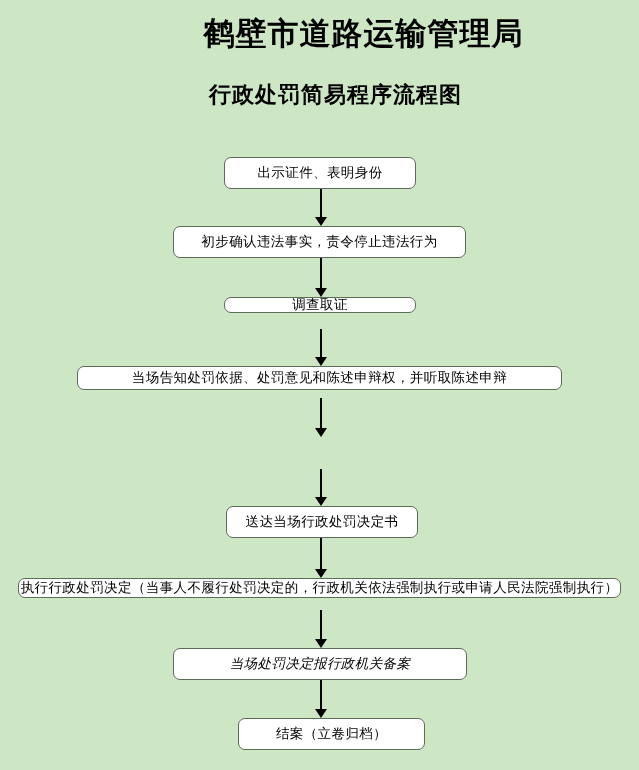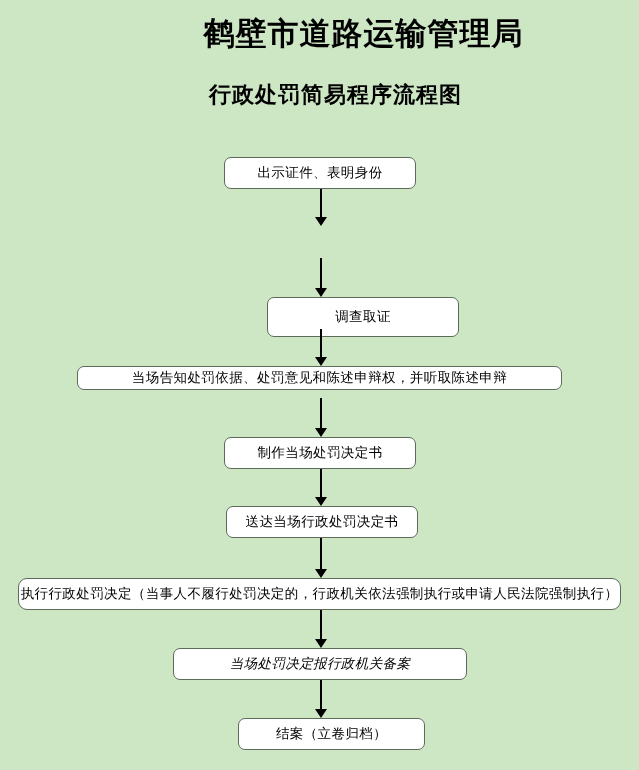--- a/index.html
+++ b/index.html
@@ -104,55 +104,55 @@
 
   <div class="flow">
 
     <div class="node" style="left:224px; top:157px; width:192px; height:32px;">出示证件、表明身份</div>
 
     <div class="connector" style="left:320px; top:189px; height:37px;">
       <div class="stem" style="height:28px;"></div>
       <div class="head" style="top:28px;"></div>
     </div>
 
+    <div class="node" style="left:173px; top:226px; width:293px; height:32px;">初步确认违法事实，责令停止违法行为</div>
 
     <div class="connector" style="left:320px; top:258px; height:39px;">
       <div class="stem" style="height:30px;"></div>
       <div class="head" style="top:30px;"></div>
     </div>
 
-    <div class="node" style="left:224px; top:297px; width:192px; height:40px;margin-left:43px;">调查取证</div>
+    <div class="node" style="left:224px; top:297px; width:192px; height:16px;">调查取证</div>
 
     <div class="connector" style="left:320px; top:329px; height:37px;">
       <div class="stem" style="height:28px;"></div>
       <div class="head" style="top:28px;"></div>
     </div>
 
     <div class="node" style="left:77px; top:366px; width:485px; height:24px;">当场告知处罚依据、处罚意见和陈述申辩权，并听取陈述申辩</div>
 
     <div class="connector" style="left:320px; top:398px; height:39px;">
       <div class="stem" style="height:30px;"></div>
       <div class="head" style="top:30px;"></div>
     </div>
 
-    <div class="node" style="left:224px; top:437px; width:192px; height:32px;">制作当场处罚决定书</div>
 
     <div class="connector" style="left:320px; top:469px; height:37px;">
       <div class="stem" style="height:28px;"></div>
       <div class="head" style="top:28px;"></div>
     </div>
 
     <div class="node" style="left:226px; top:506px; width:192px; height:32px;">送达当场行政处罚决定书</div>
 
     <div class="connector" style="left:320px; top:538px; height:40px;">
       <div class="stem" style="height:31px;"></div>
       <div class="head" style="top:31px;"></div>
     </div>
 
-    <div class="node" style="left:18px; top:578px; width:603px; height:32px;border-radius:9px;">执行行政处罚决定（当事人不履行处罚决定的，行政机关依法强制执行或申请人民法院强制执行）</div>
+    <div class="node" style="left:18px; top:578px; width:603px; height:20px;">执行行政处罚决定（当事人不履行处罚决定的，行政机关依法强制执行或申请人民法院强制执行）</div>
 
     <div class="connector" style="left:320px; top:610px; height:38px;">
       <div class="stem" style="height:29px;"></div>
       <div class="head" style="top:29px;"></div>
     </div>
 
     <div class="node" style="left:173px; top:648px; width:294px; height:32px;font-style:italic;">当场处罚决定报行政机关备案</div>
 
     <div class="connector" style="left:320px; top:680px; height:38px;">
       <div class="stem" style="height:29px;"></div>

